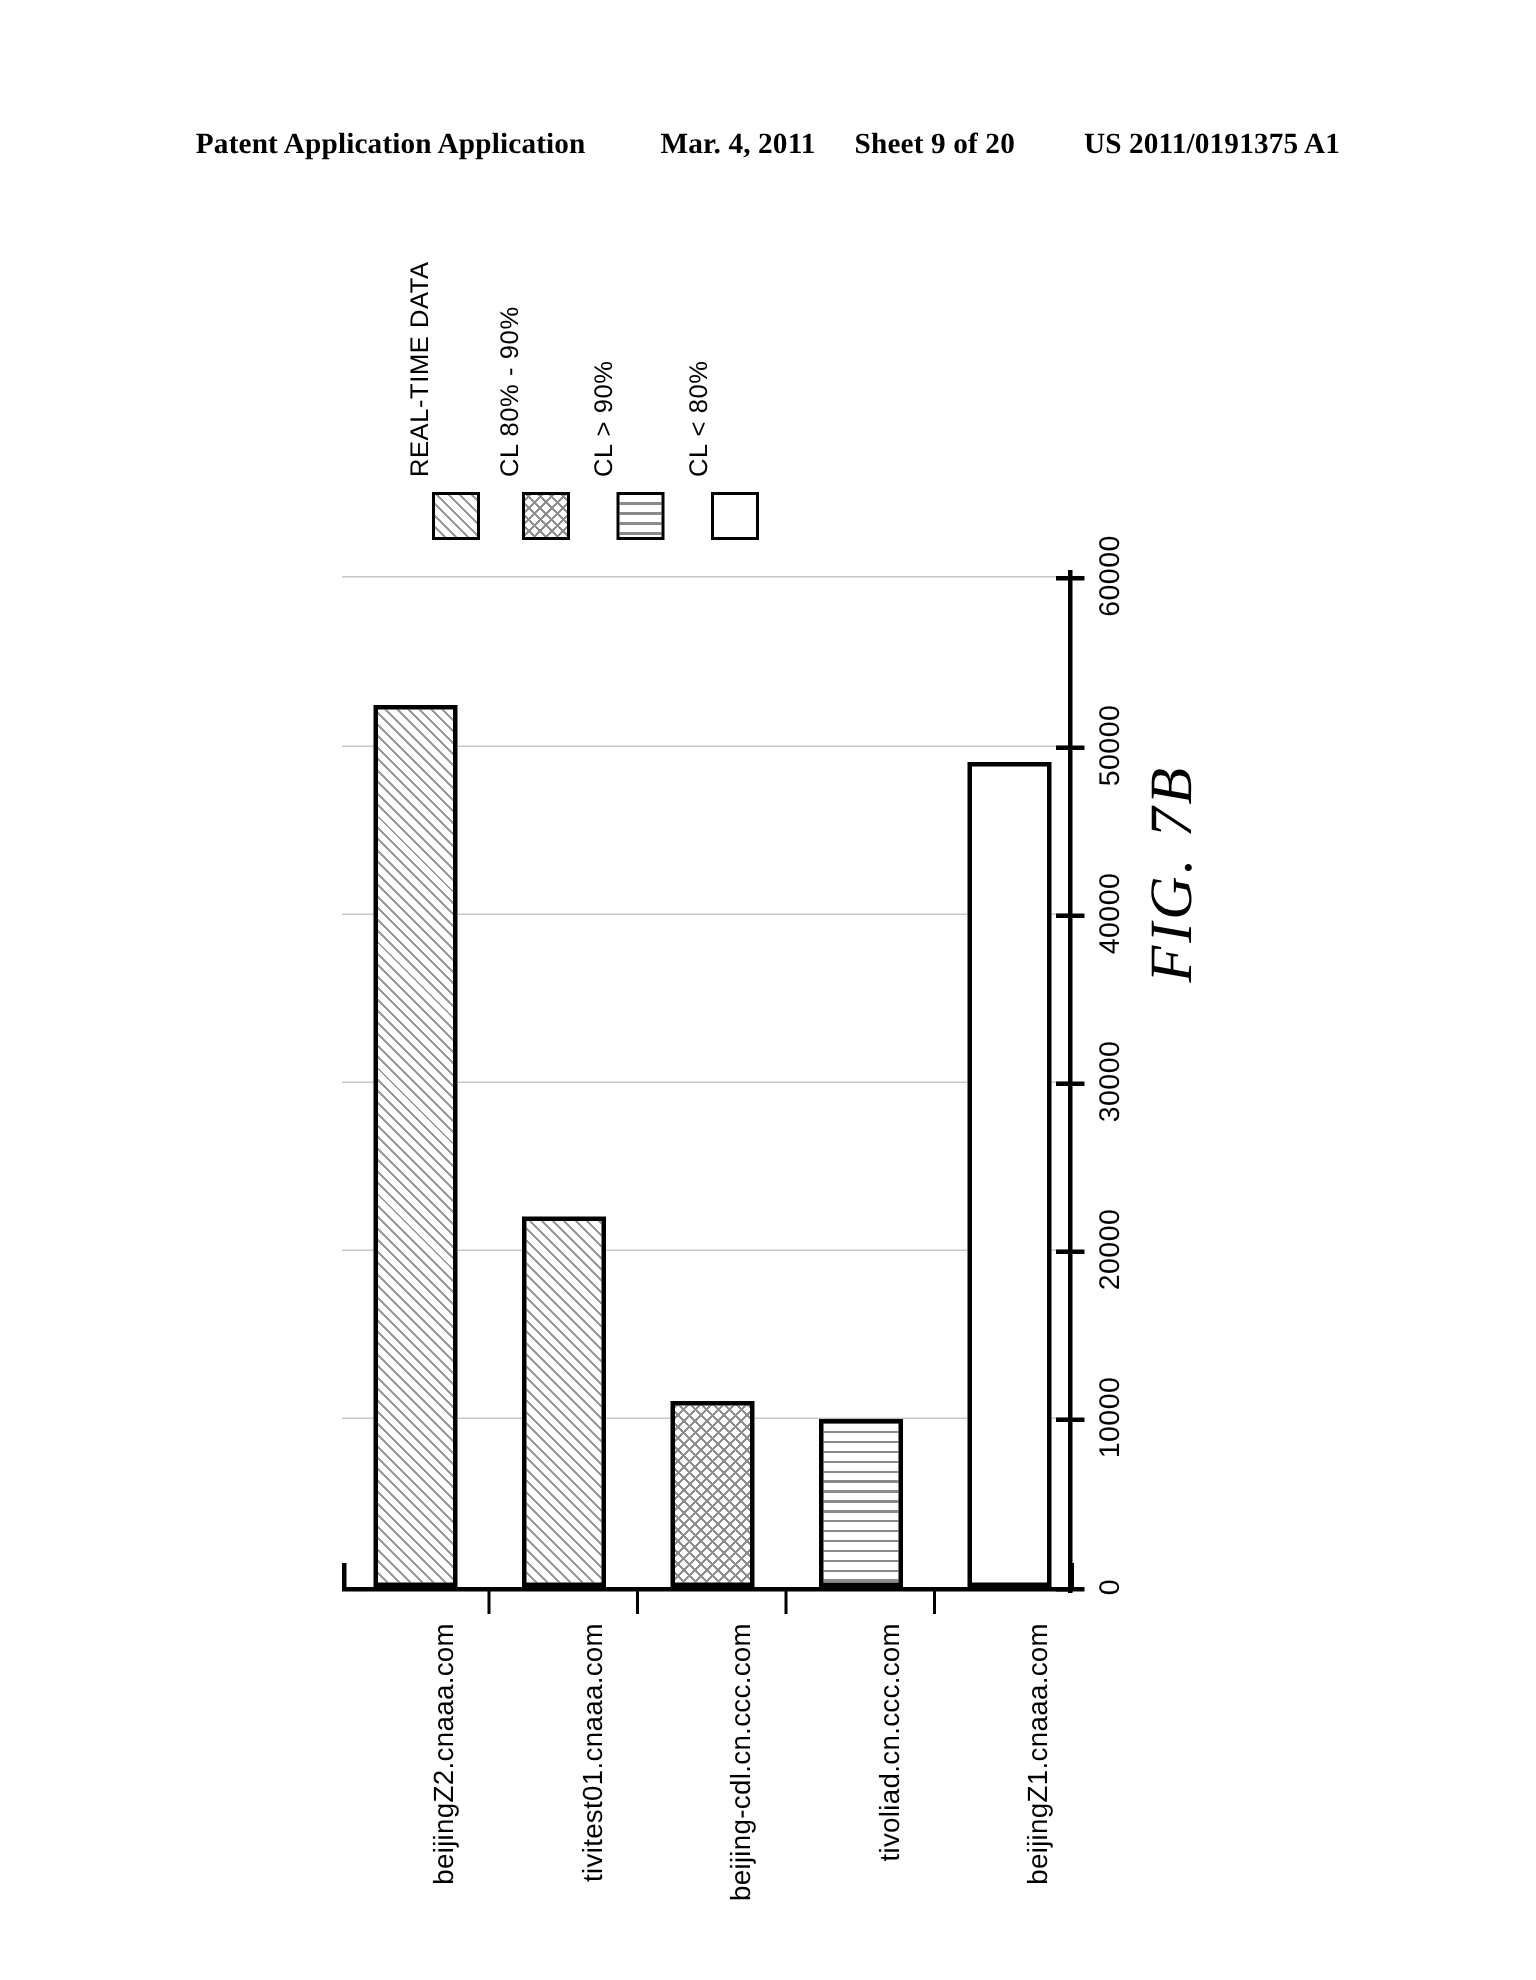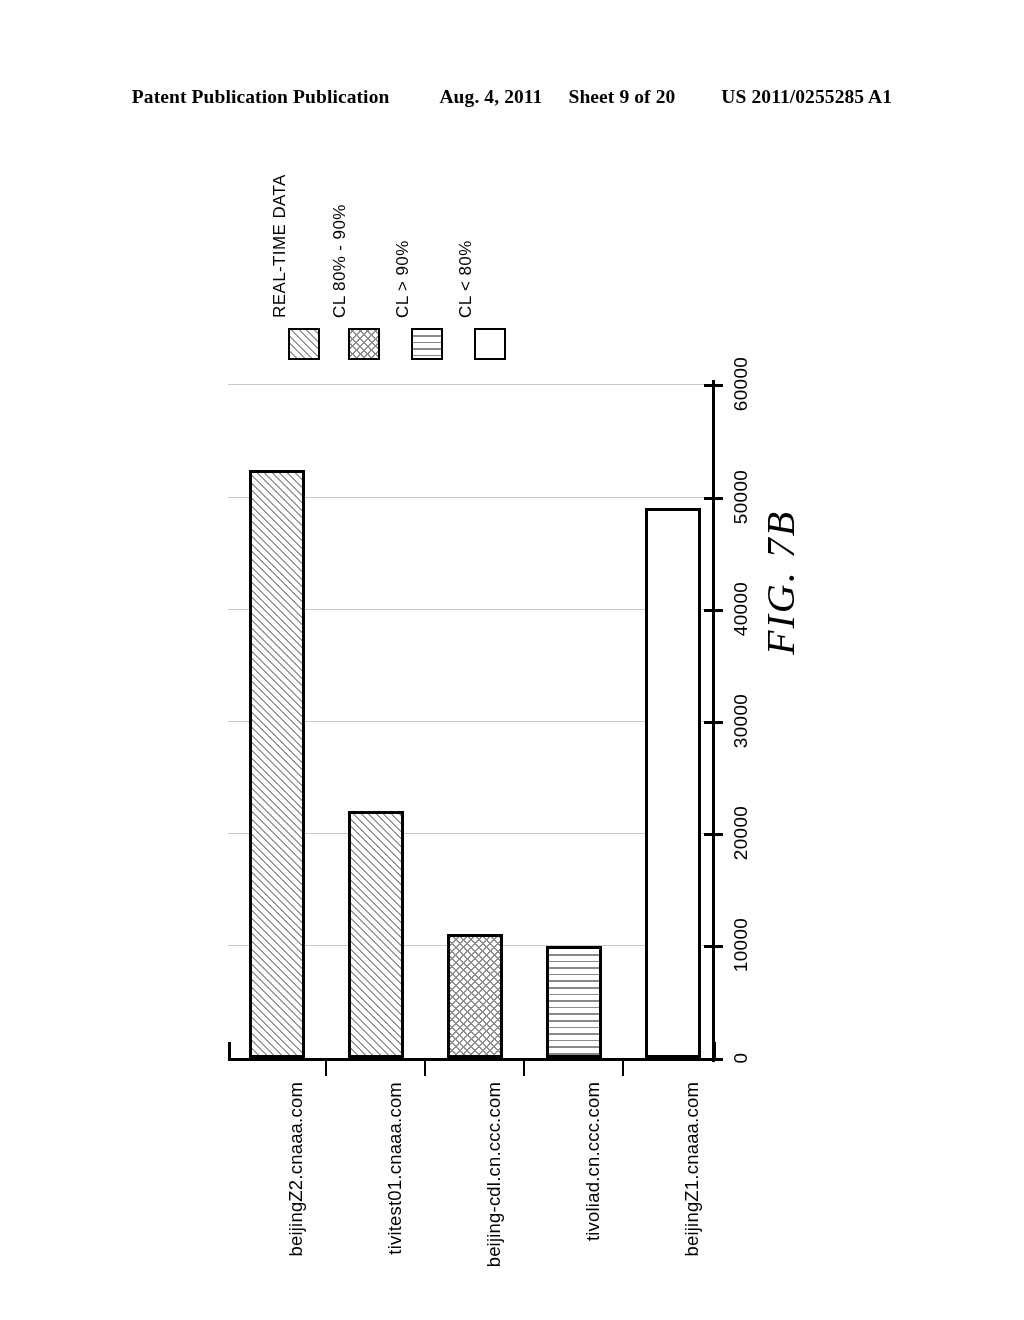--- a/index.html
+++ b/index.html
@@ -200,27 +200,27 @@
   .bar {
     position: absolute;
     border: 3px solid #000;
     box-sizing: border-box;
   }
 </style>
 </head>
 <body>
 
 <div id="patent-header">
-  <span class="hdr-seg">Patent Publication Publication</span>
+  <span class="hdr-seg">Patent Application Application</span>
   <span class="gap-xl"></span>
-  <span class="hdr-seg">Aug. 4, 2011</span>
+  <span class="hdr-seg">Mar. 4, 2011</span>
   <span class="gap-md"></span>
   <span class="hdr-seg">Sheet 9 of 20</span>
   <span class="gap-lg"></span>
-  <span class="hdr-seg">US 2011/0255285 A1</span>
+  <span class="hdr-seg">US 2011/0191375 A1</span>
 </div>
 
 <div id="figure-area">
 
   <div id="figure-caption">FIG. 7B</div>
 
   <div id="legend">
 
     <div class="legend-entry" style="left:0px;">
       <div class="legend-label">REAL-TIME DATA</div>

